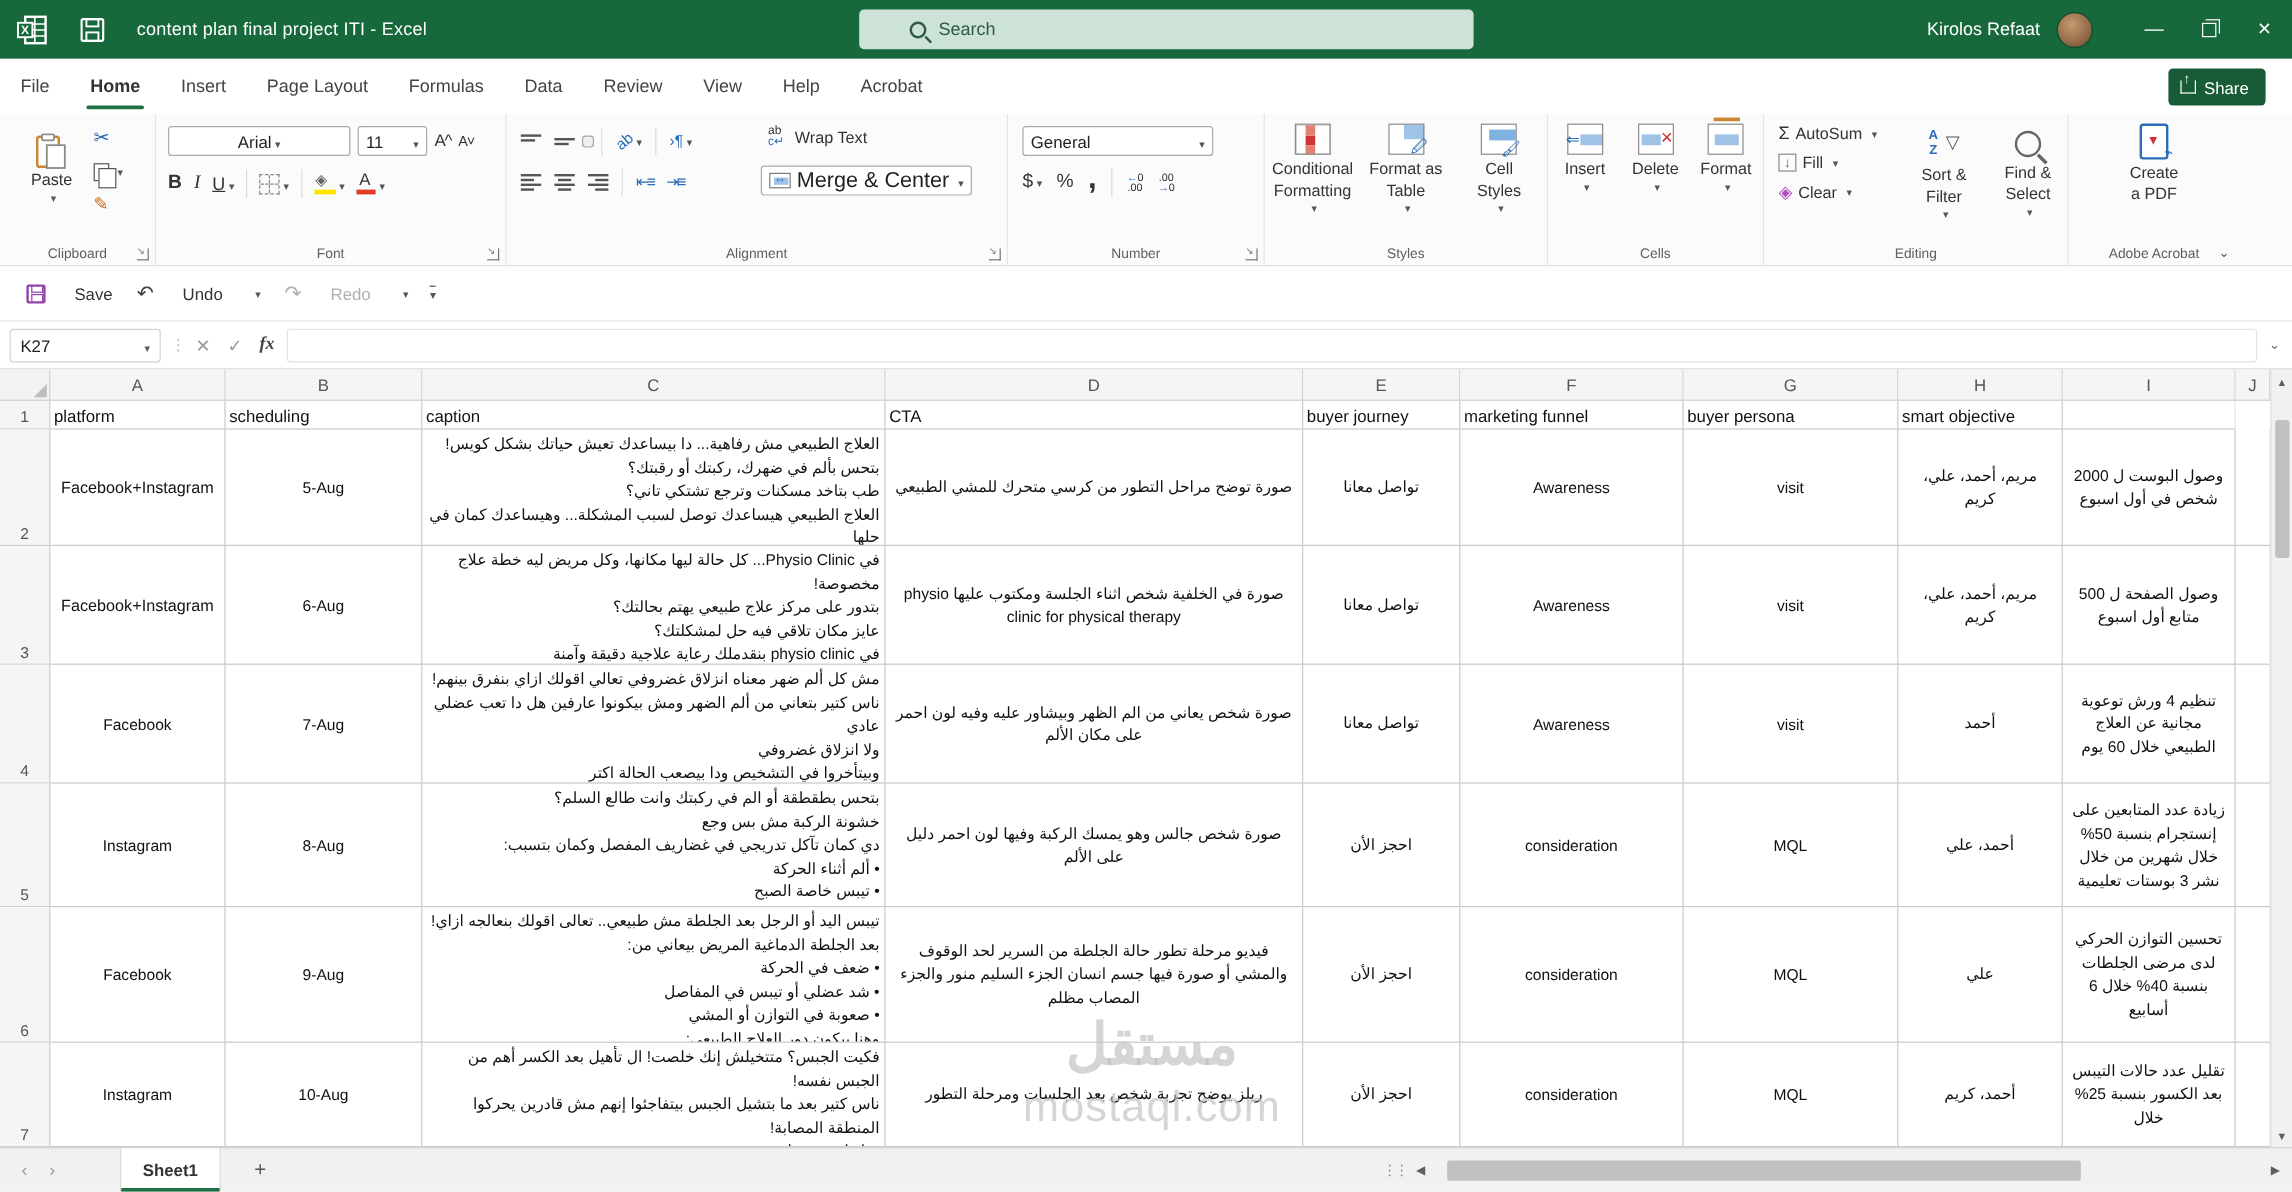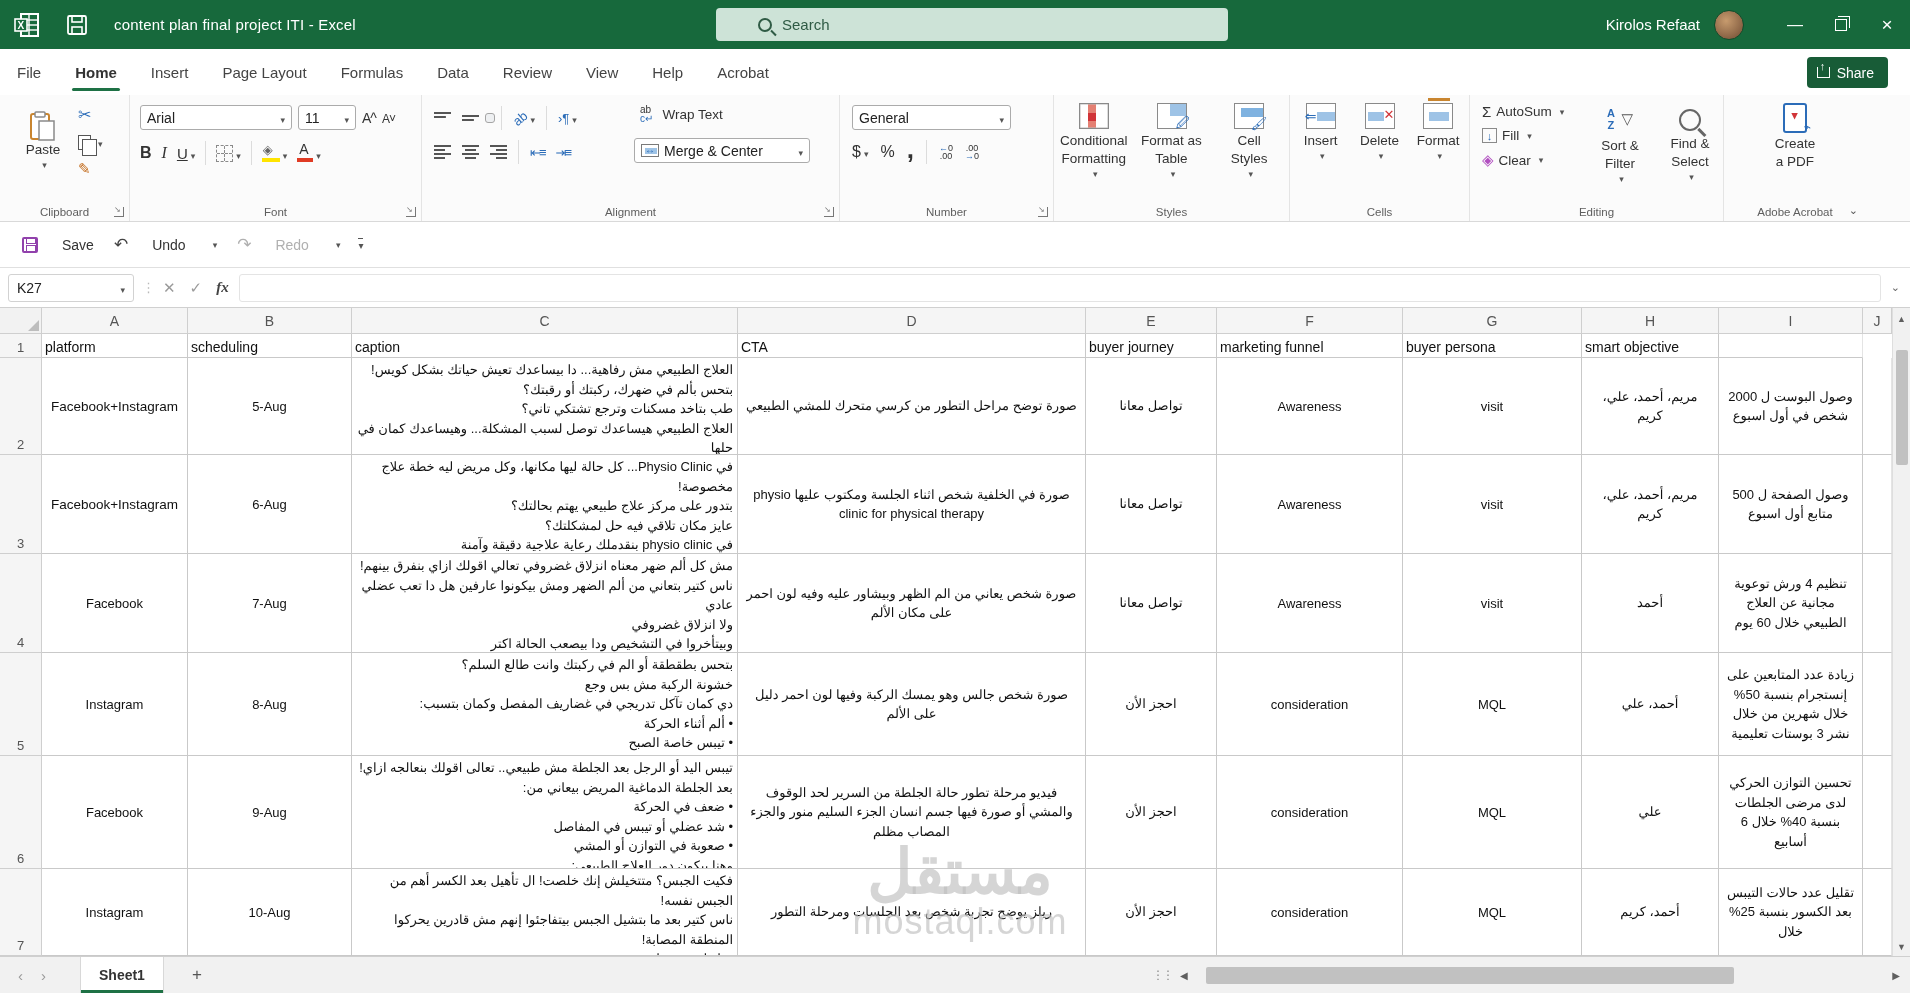--- a/index.html
+++ b/index.html
@@ -186,27 +186,27 @@
   .nob { border-right:1px solid #e4e4e4; }
 
   
   .vscroll { position:absolute; right:0; top:308px; width:18px; height:648px; background:#f1f1f1; border-left:1px solid #dedede; }
   .vscroll .up { position:absolute; top:6px; left:4px; color:#5f5f5f; font-size:9px; }
   .vscroll .thumb { position:absolute; top:42px; left:3px; width:12px; height:115px; background:#c1c1c1; border-radius:2px; }
   .vscroll .down { position:absolute; bottom:4px; left:4px; color:#5f5f5f; font-size:9px; }
 
   
   .wmark { position:absolute; left:830px; top:842px; width:260px; text-align:center; color:rgba(190,190,190,.65); pointer-events:none; z-index:5; }
-  .wmark .big { font-size:62px; font-weight:bold; line-height:60px; }
+  .wmark .big { font-size:48px; font-weight:bold; line-height:60px; }
   .wmark .small { font-size:36px; font-weight:normal; letter-spacing:1px; line-height:40px; }
 
   
   .sheetbar { position:absolute; left:0; top:956px; width:1910px; height:37px; background:#f1f1f1; border-top:1px solid #cfcfcf; display:flex; align-items:center; }
   .sb-arrows { color:#9a9a9a; font-size:15px; display:flex; gap:18px; margin-left:18px; }
-  .sheettab { margin-left:34px; height:100%; display:flex; align-items:center; padding:0 18px; background:#fff; border-right:1px solid #d8d8d8; border-left:1px solid #d8d8d8; position:relative; font-size:14px; font-weight:bold; color:#333; }
+  .sheettab { margin-left:54px; height:100%; display:flex; align-items:center; padding:0 18px; background:#fff; border-right:1px solid #d8d8d8; border-left:1px solid #d8d8d8; position:relative; font-size:14px; font-weight:bold; color:#333; }
   .sheettab::after { content:""; position:absolute; left:0; right:0; bottom:0; height:3px; background:#1E7145; }
   .addsheet { margin-left:28px; color:#555; font-size:17px; }
   .hs-handle { position:absolute; left:1152px; color:#8a8a8a; font-size:12px; letter-spacing:-2px; }
   .hscroll-left { position:absolute; left:1180px; color:#5f5f5f; font-size:10px; }
   .hscroll-track { position:absolute; left:1196px; right:30px; top:7px; bottom:7px; }
   .hscroll-thumb { position:absolute; left:10px; width:528px; top:3px; height:17px; background:#c1c1c1; border-radius:2px; }
   .hscroll-right { position:absolute; right:10px; color:#5f5f5f; font-size:10px; }
 </style>
 </head>
 <body>
@@ -281,21 +281,21 @@
           <span class="chv"></span>
         </span>
       <span class="ic-painter"></span>
     </div>
     <span class="rg-label">Clipboard</span>
     <span class="launcher"></span>
   </div>
 
   <div class="rgroup g-font">
     <div class="fg-row1">
-      <div class="combo" style="width:152px;">
+      <div class="combo" style="width:152px;justify-content:center;">
         <span>Arial</span>
           <span class="chv"></span>
       </div>
       <div class="combo" style="width:58px;">
         <span>11</span>
           <span class="chv"></span>
       </div>
       <span class="ic-grow"></span>
       <span class="ic-shrink"></span>
     </div>
@@ -346,21 +346,21 @@
     <div class="wrap-item smalltxt">
       <span class="ic-wrap">
           <span>ab</span>
           <span class="b">c↵</span>
         </span>
       <span>Wrap Text</span>
     </div>
     <div class="combo merge-combo">
       <span style="display:flex;align-items:center;">
           <span class="ic-merge"></span>
-      <span style="font-size:14px;">Merge &amp; Center</span>
+      <span style="font-size:18px;">Merge &amp; Center</span>
         </span>
       <span class="chv"></span>
     </div>
     <span class="rg-label">Alignment</span>
     <span class="launcher"></span>
   </div>
 
   <div class="rgroup g-num">
     <div class="combo num-combo">
       <span>General</span>

